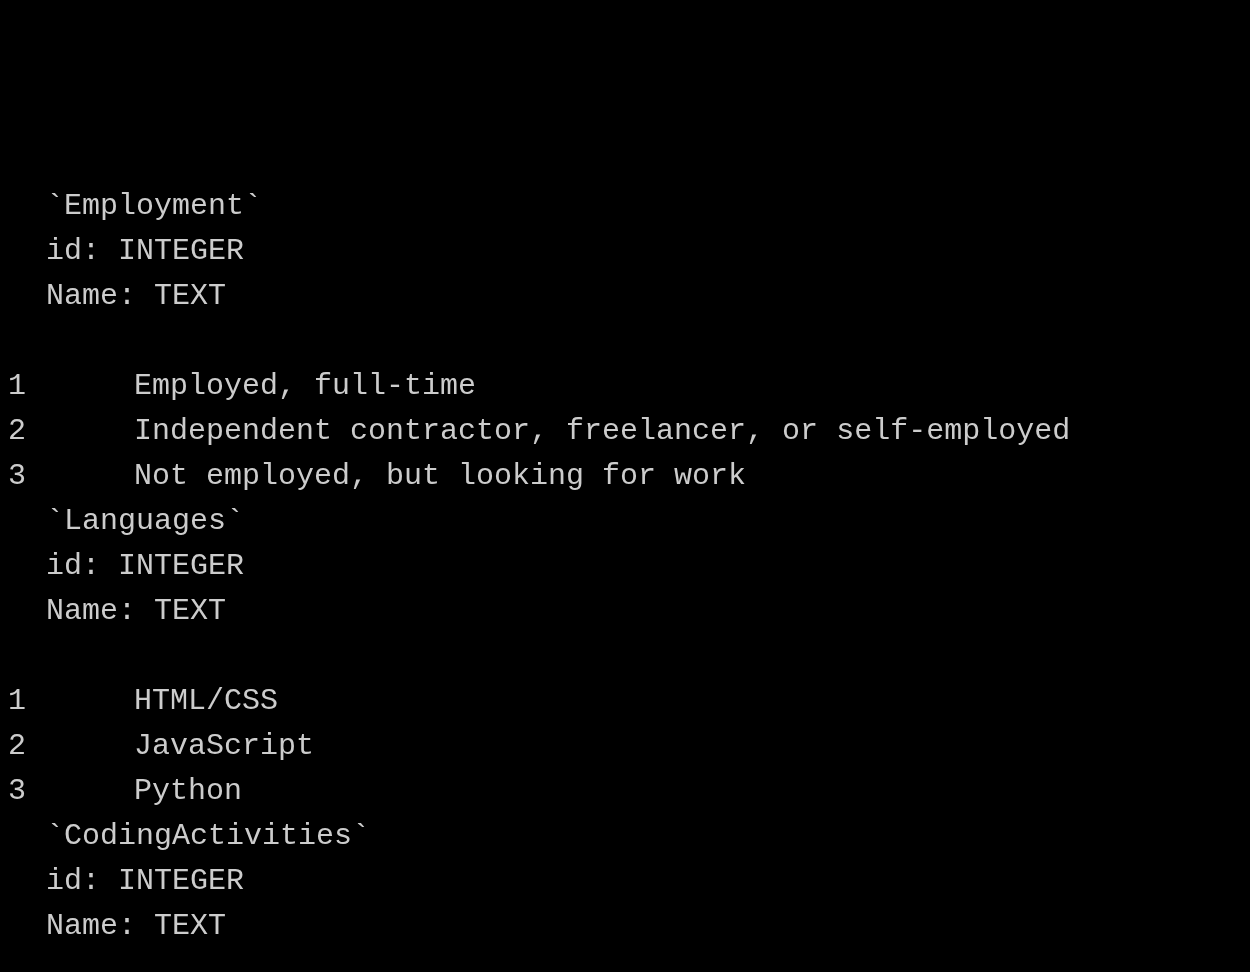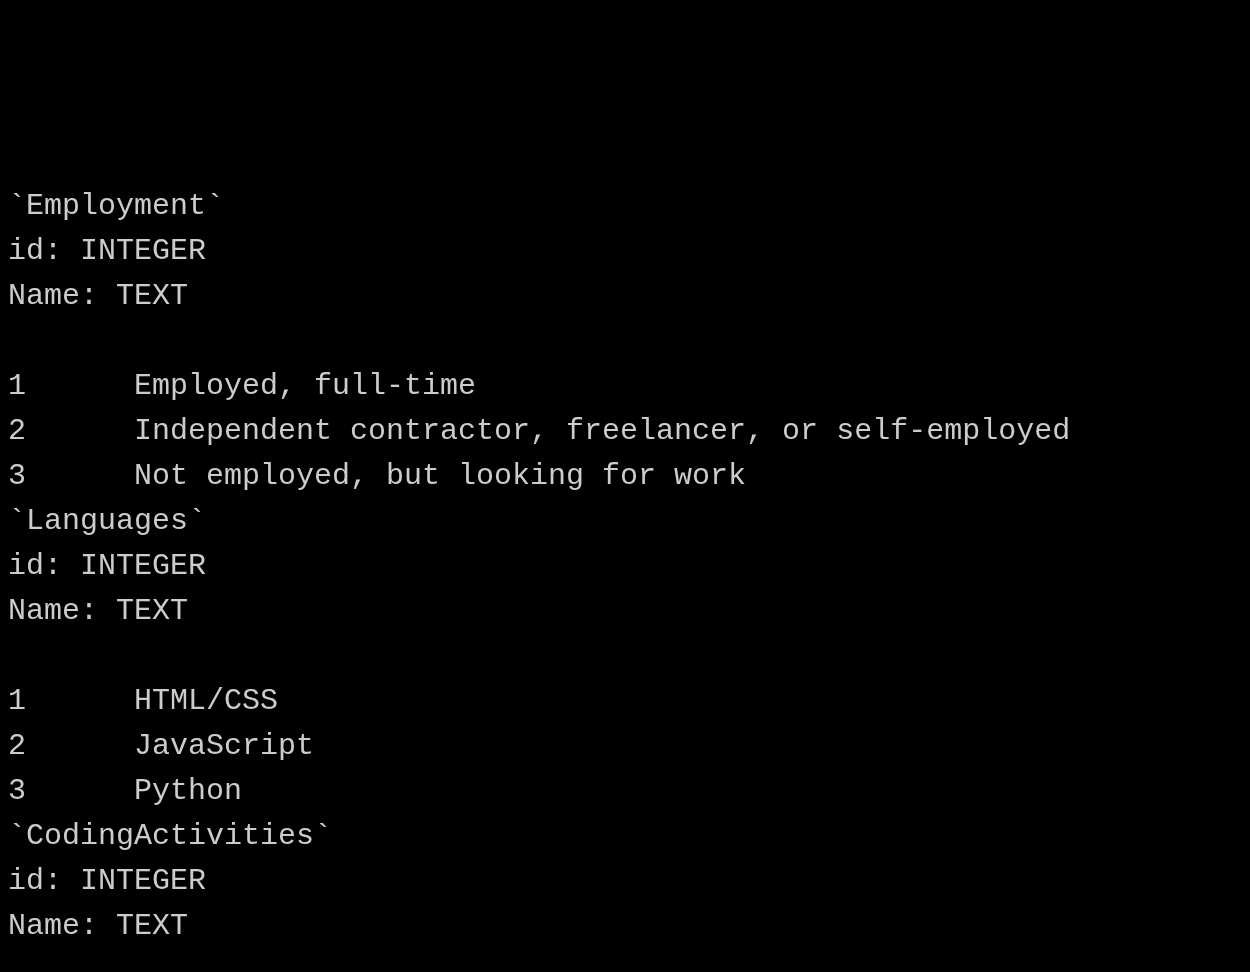--- a/index.html
+++ b/index.html
@@ -14,20 +14,21 @@
       font-size: 30px;
       line-height: 1.5;
       padding: 4px 8px;
       white-space: pre;
     }
     .table-block {
       display: block;
     }
     .line {
       display: block;
+      margin-left: 38px;
     }
     .row {
       display: flex;
     }
     .col-id {
       width: 7ch;
     }
     .col-name {
       flex: 1;
     }

